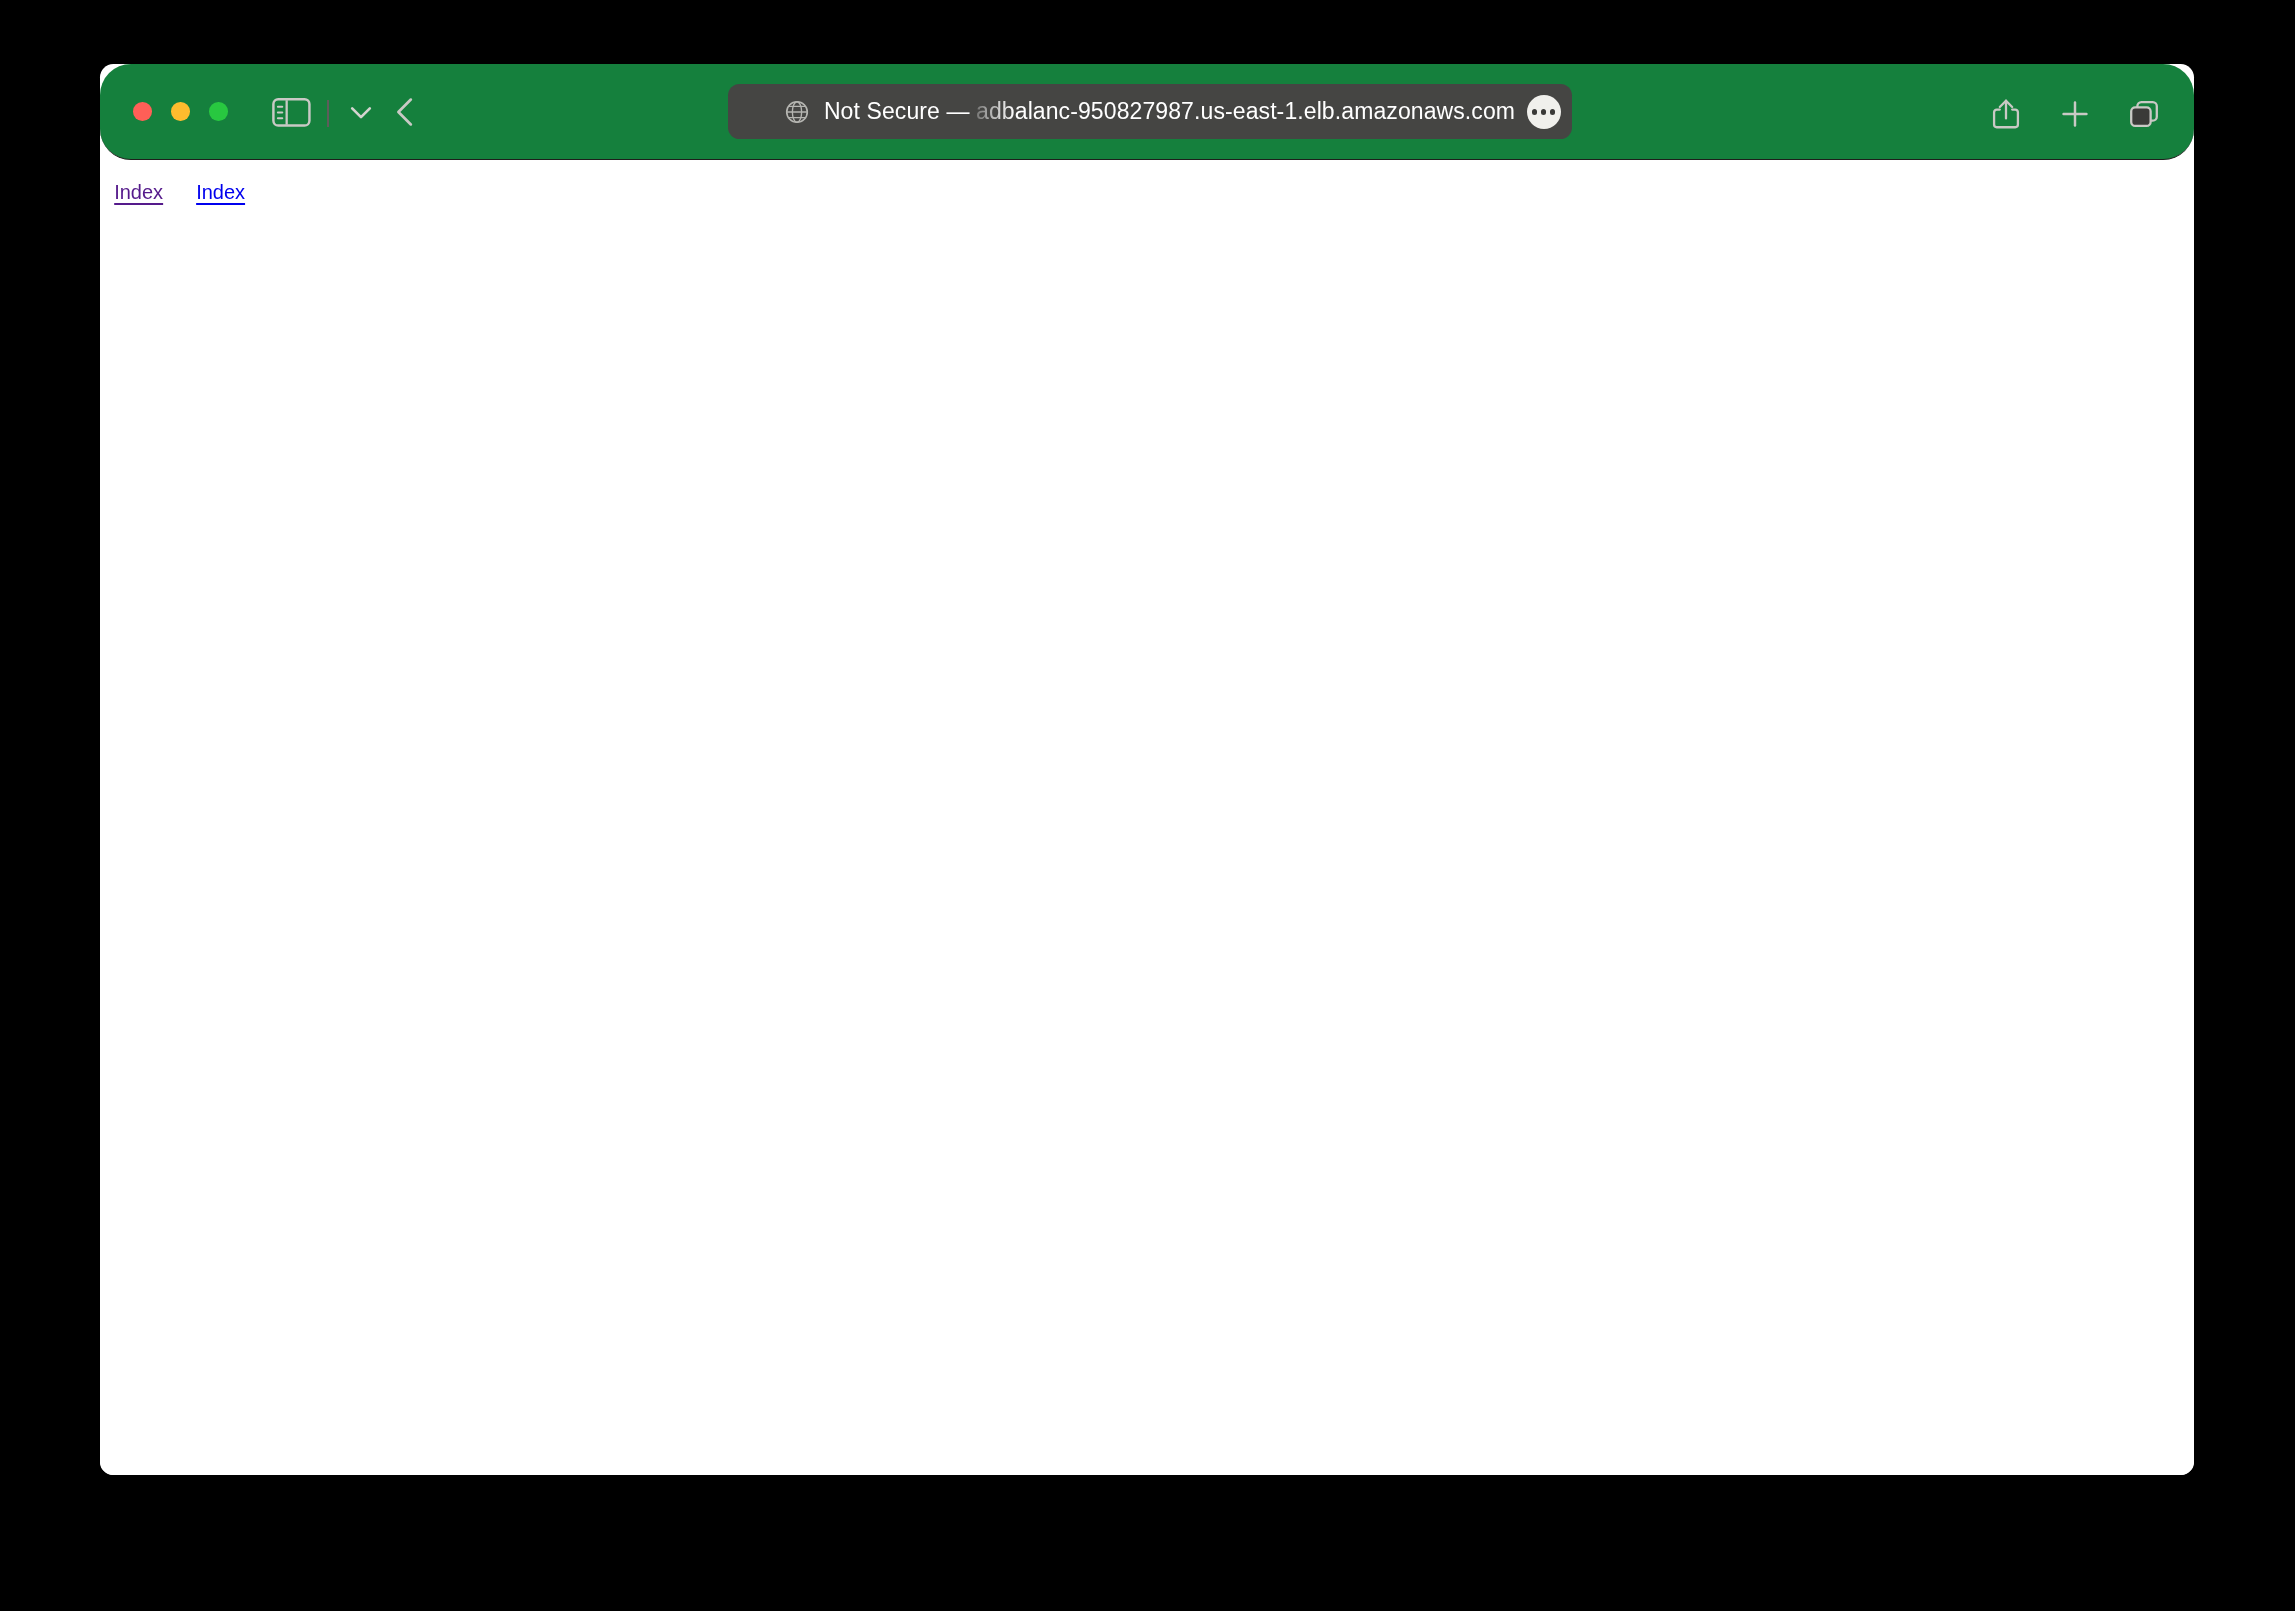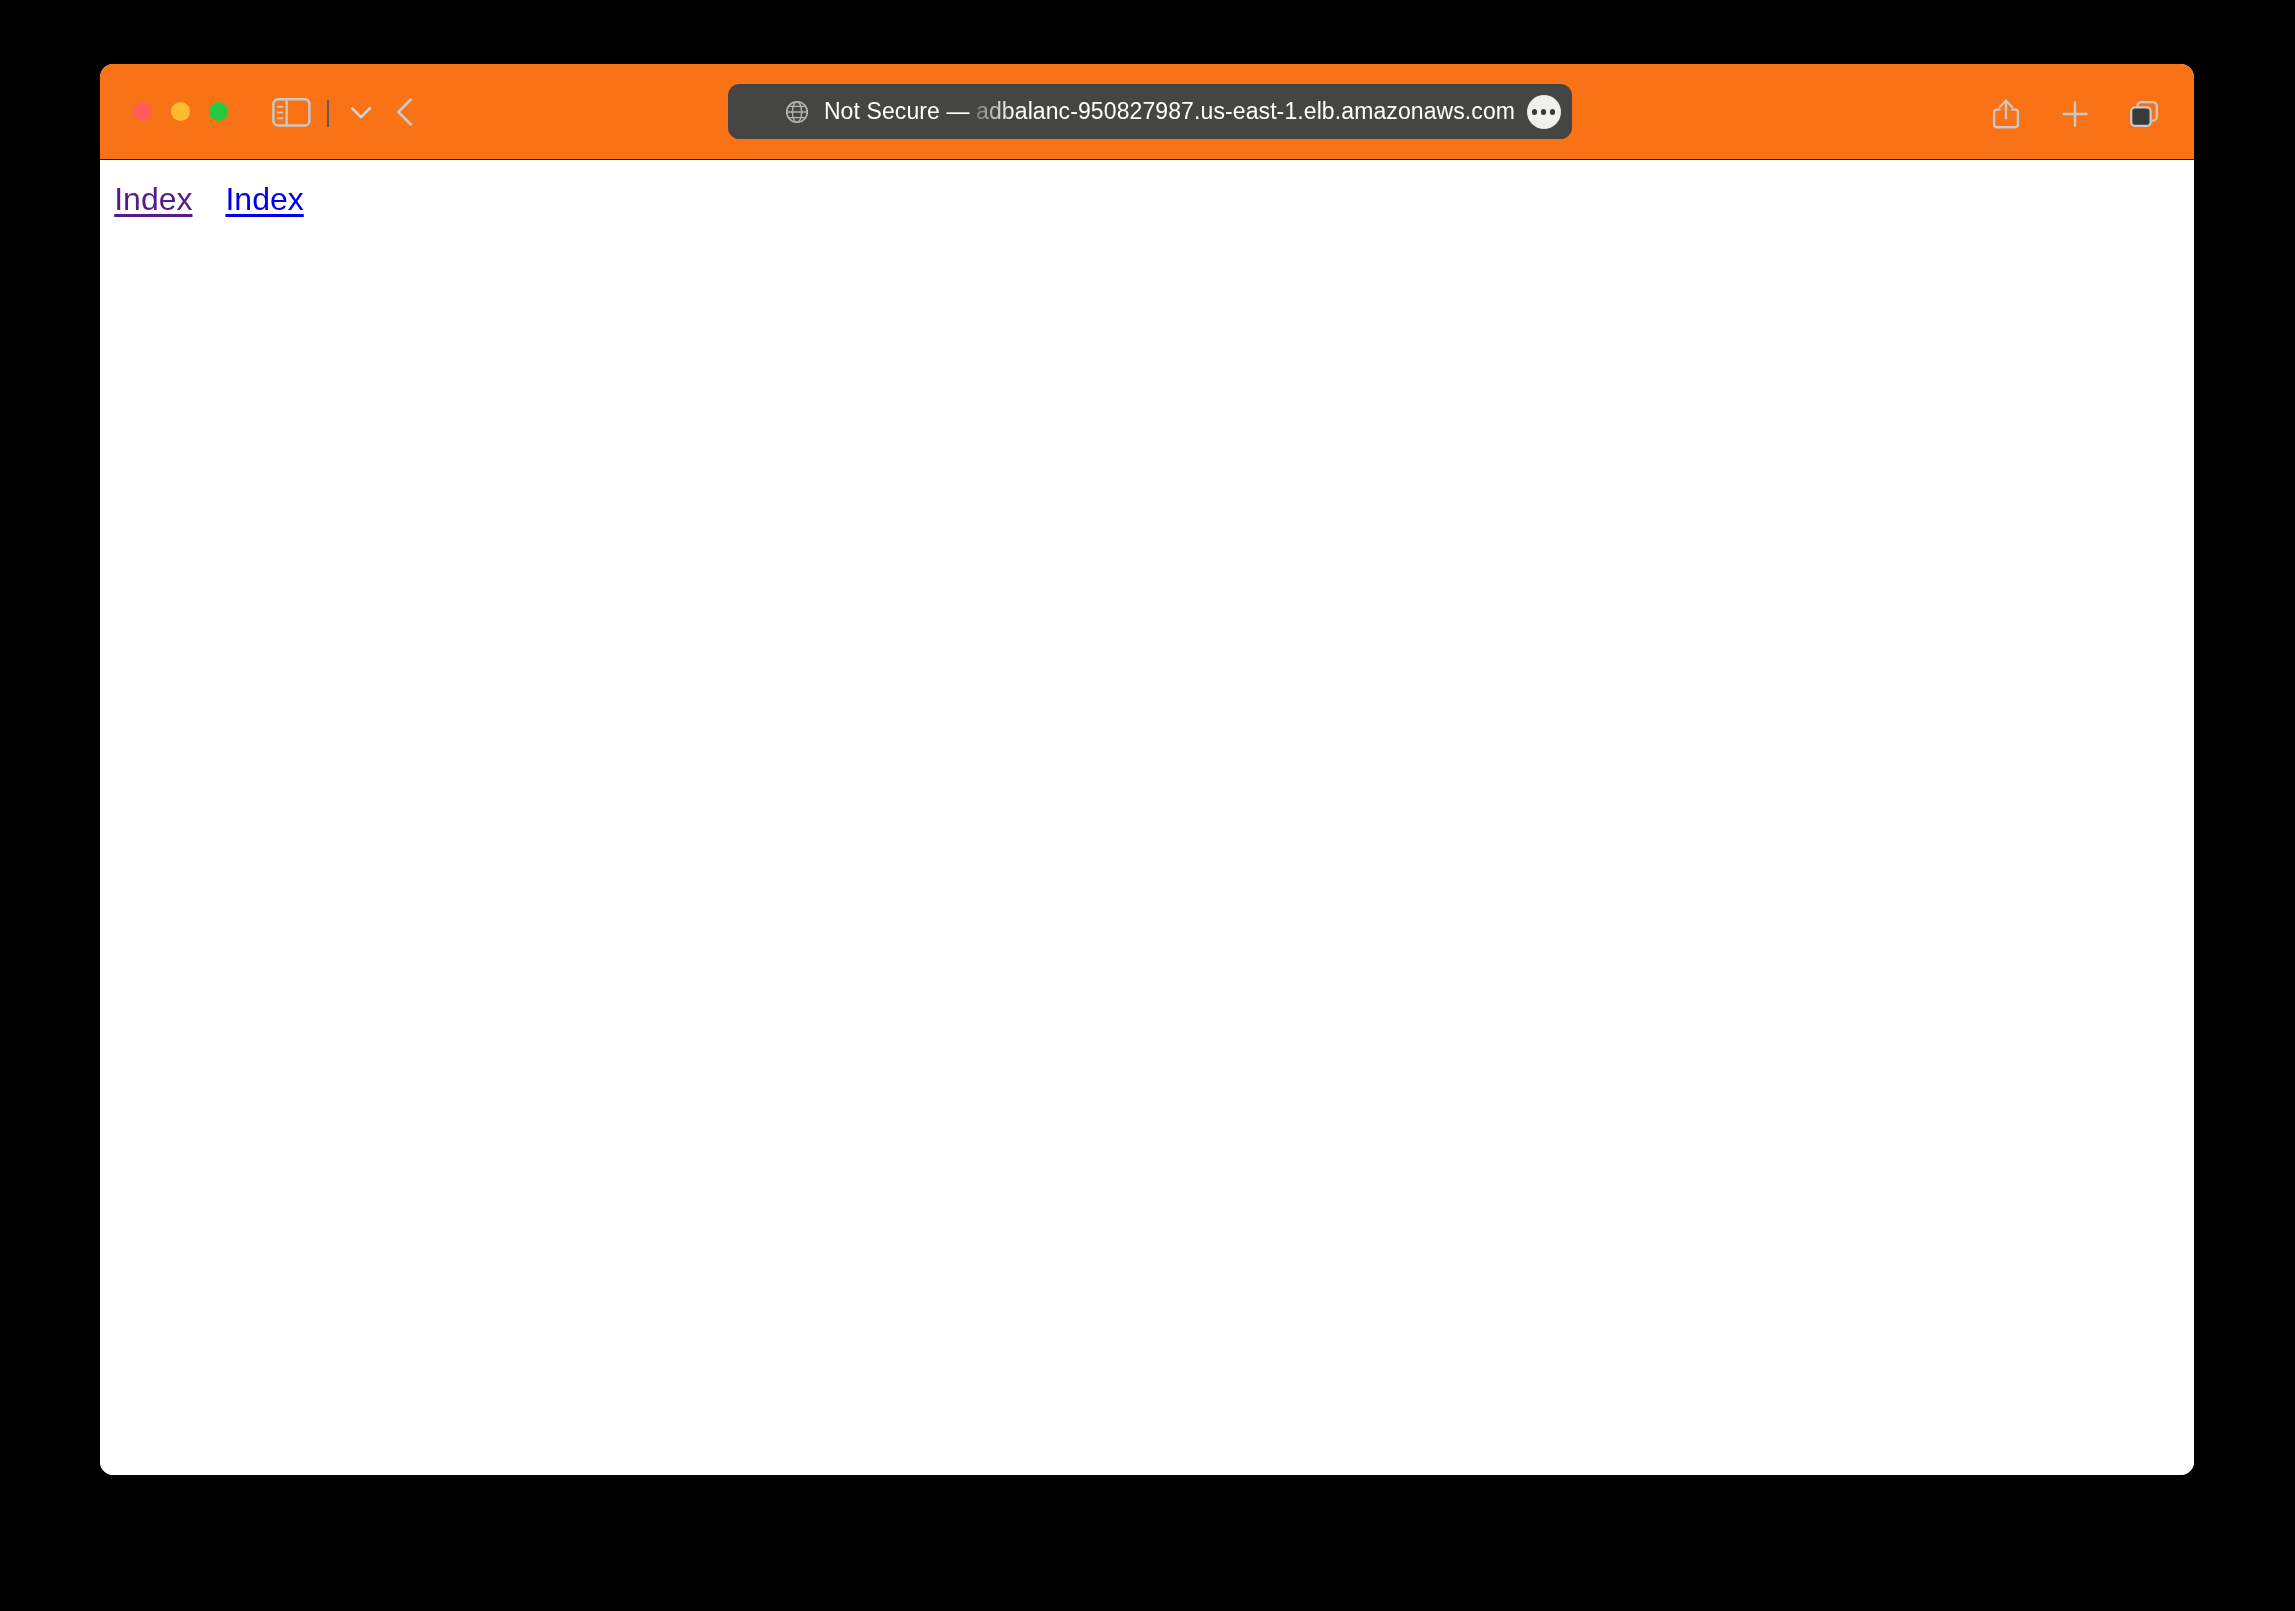--- a/index.html
+++ b/index.html
@@ -35,23 +35,24 @@
     background: #ffffff;
     box-shadow: 0 9px 44px rgba(0,0,0,0.65);
   }
 
   
   #toolbar {
     position: absolute;
     left: 0; top: 0;
     width: 100%;
     height: 96px;
-    background: #f97316;
+    background: #15803d;
     border-bottom: 0.9px solid #1e1e1c;
     box-sizing: border-box;
+    border-radius: 31px;
   }
 
   
   .traffic-lights {
     position: absolute;
     left: 33px;
     top: 38px;
     display: flex;
     gap: 19.5px;
     align-items: center;
@@ -177,21 +178,21 @@
     overflow: hidden;
   }
 
   #nav-links {
     position: absolute;
     left: 14.2px;
     top: 20.4px;
     display: flex;
     align-items: baseline;
     gap: 33px;
-    font-size: 32px;
+    font-size: 20px;
   }
   #nav-links a {
     text-decoration: underline;
     text-underline-offset: 3.6px;
     font-family: "Liberation Sans", sans-serif;
     cursor: pointer;
   }
   .link-visited { color: #551a8b; }
   .link-normal  { color: #0000ee; }
 

